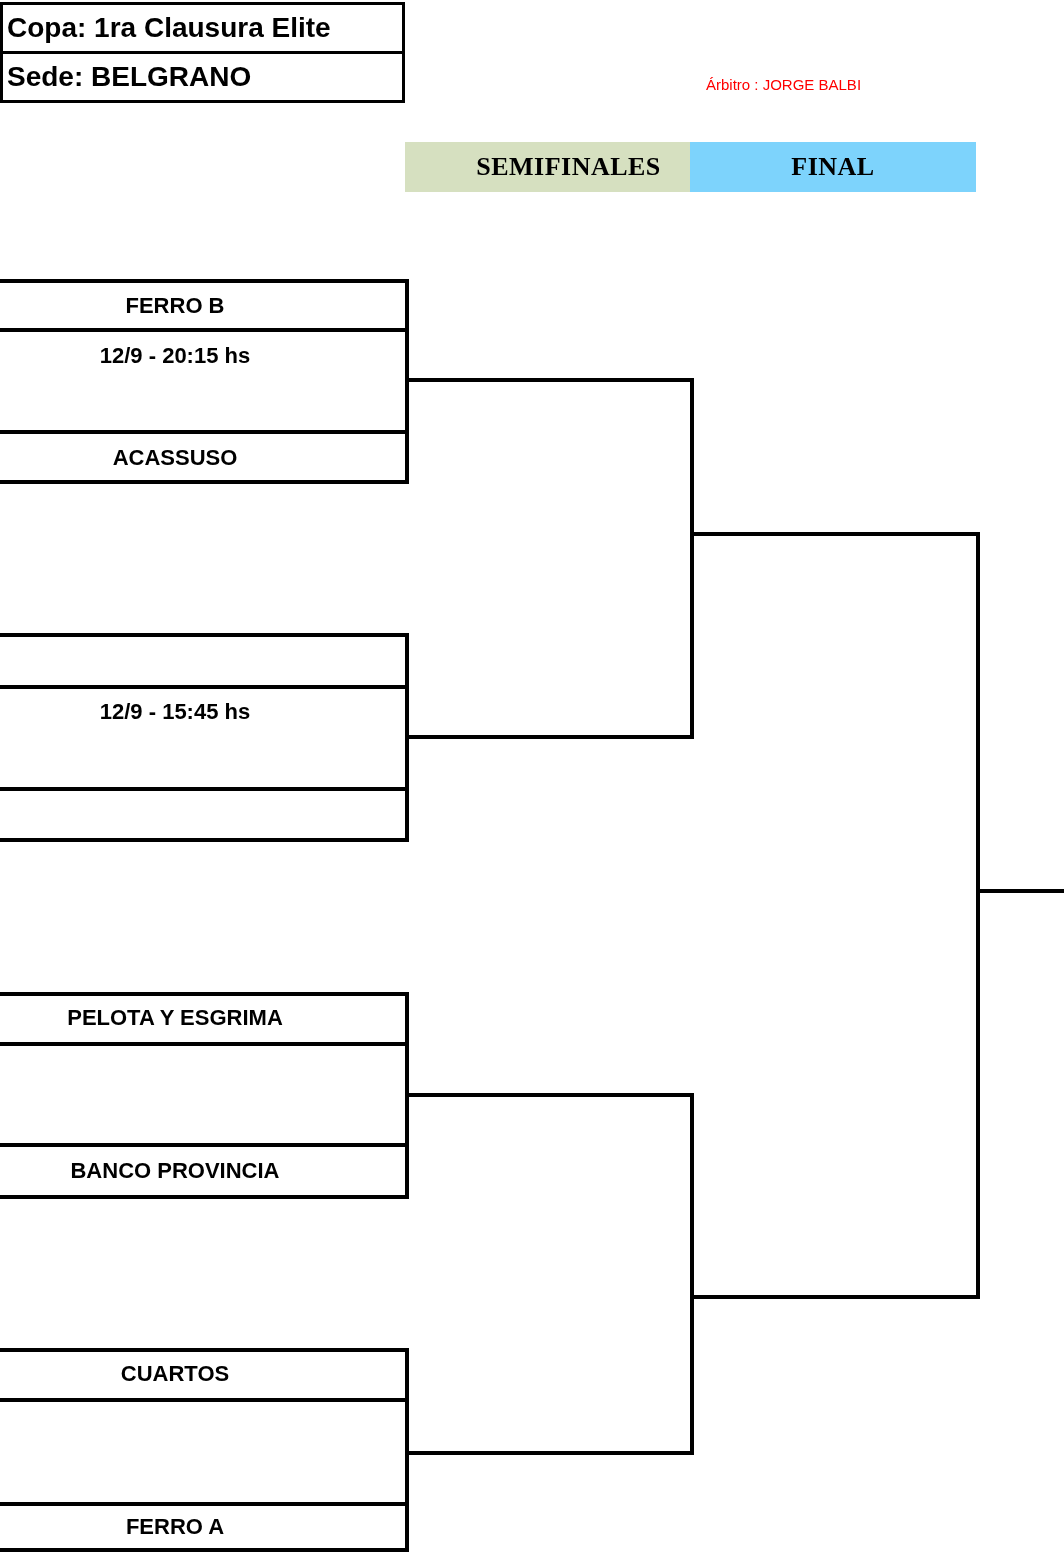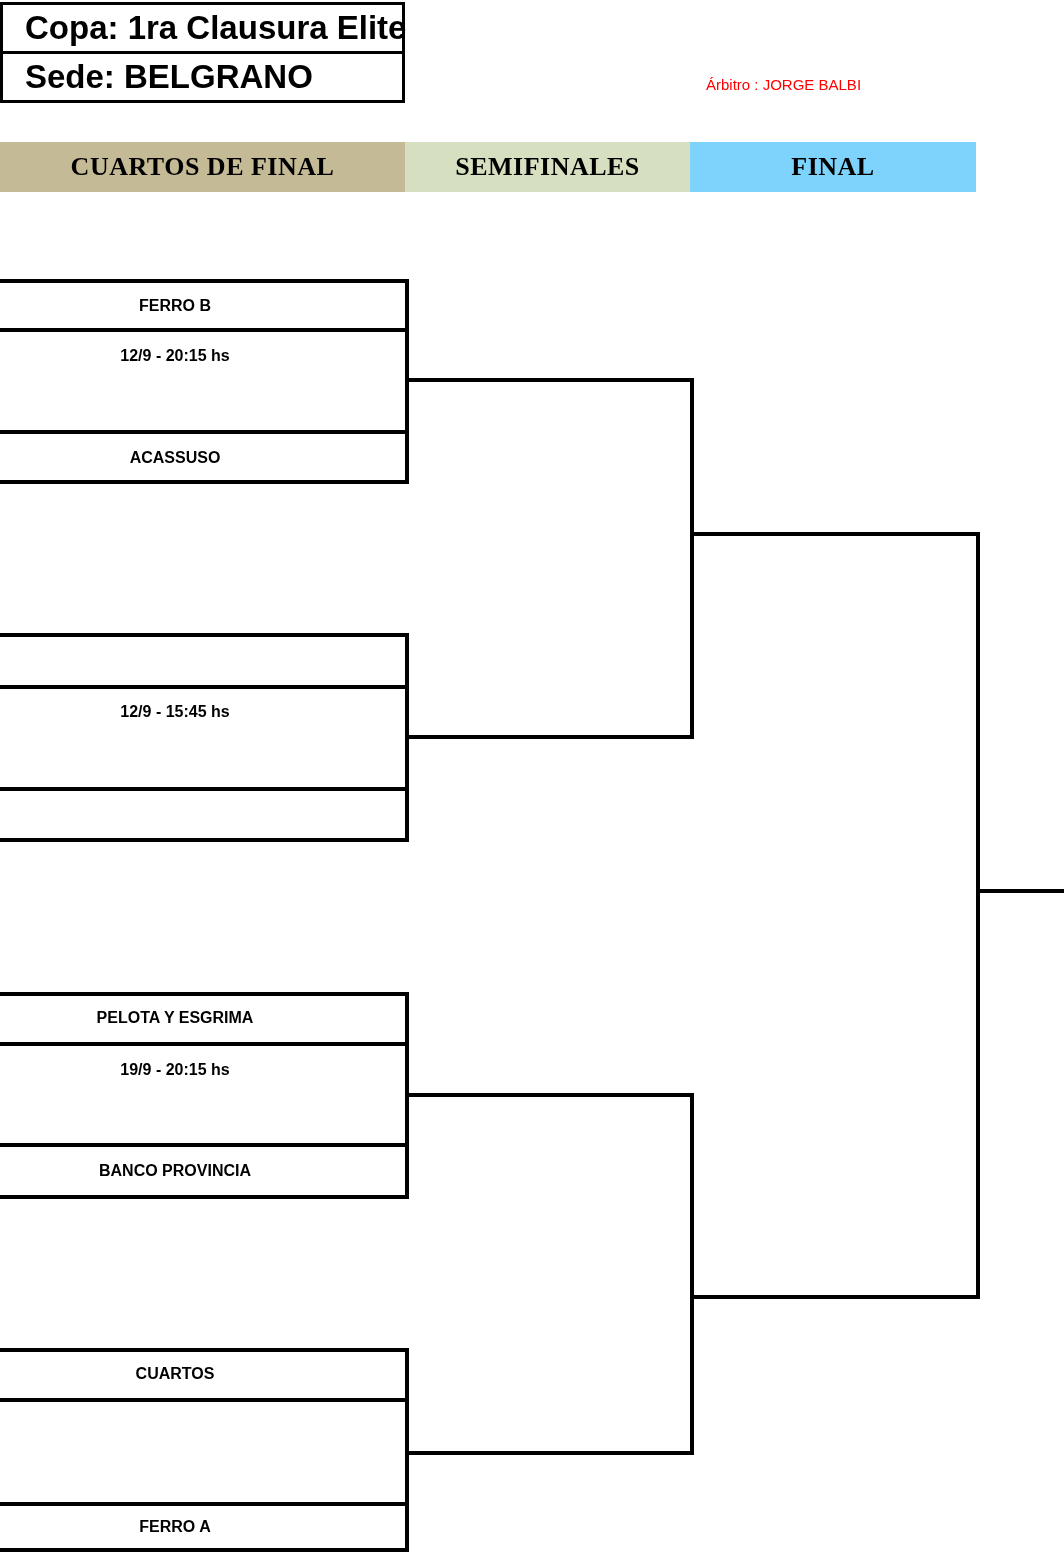--- a/index.html
+++ b/index.html
@@ -10,22 +10,22 @@
     font-family:"Liberation Sans", sans-serif;
     overflow:hidden;
   }
   
   .info-box{
     position:absolute;left:0;top:2px;width:399px;
     border:3px solid #000;
   }
   .info-row{
     height:46px;display:flex;align-items:center;
-    padding-left:22px;
-    font-weight:bold;font-size:33px;color:#000;
+    padding-left:4px;
+    font-weight:bold;font-size:28px;color:#000;
     white-space:nowrap;
   }
   .info-row.first{border-bottom:3px solid #000;}
   
   .arbitro{
     position:absolute;left:706px;top:72px;
     font-size:15px;line-height:26px;font-weight:normal;
     white-space:nowrap;
   }
   
@@ -37,38 +37,37 @@
     letter-spacing:0.5px;white-space:nowrap;
   }
   
   .hline,.vline{position:absolute;background:#000;}
   .hline{height:4px;}
   .vline{width:4px;}
   
   .slot{
     position:absolute;left:0;width:350px;
     display:flex;align-items:center;justify-content:center;
-    font-weight:bold;font-size:16px;color:#000;
+    font-weight:bold;font-size:22px;color:#000;
     white-space:nowrap;
   }
 </style>
 </head>
 <body>
 
 <div id="sheet">
 
   <div class="info-box">
     <div class="info-row first">Copa: 1ra Clausura Elite</div>
     <div class="info-row">Sede: BELGRANO</div>
   </div>
 
   <div class="arbitro" style="color: rgb(255, 0, 0);">Árbitro : JORGE BALBI</div>
 
-  <div class="band" style="left: 0px; width: 405px; background: rgb(196, 186, 150);">CUARTOS DE FINAL</div>
-  <div class="band" style="left: 405px; width: 285px; background: rgb(214, 224, 192);">SEMIFINALES</div>
+  <div class="band" style="left: 405px; width: 285px; background: rgb(214, 224, 192); padding-left: 21px;">SEMIFINALES</div>
   <div class="band" style="left: 690px; width: 286px; background: #7dd3fc;">FINAL</div>
 
   <div class="slot" style="top:281px;height:49px">FERRO B</div>
   <div class="slot" style="top:332px;height:48px">12/9 - 20:15 hs</div>
   <div class="slot" style="top:434px;height:48px">ACASSUSO</div>
   <div class="hline" style="left:0;top:279px;width:405px"></div>
   <div class="hline" style="left:0;top:328px;width:405px"></div>
   <div class="hline" style="left:0;top:430px;width:405px"></div>
   <div class="hline" style="left:0;top:480px;width:405px"></div>
   <div class="vline" style="left:405px;top:279px;height:205px"></div>
@@ -76,21 +75,20 @@
 
   <div class="slot" style="top:689px;height:46px">12/9 - 15:45 hs</div>
   <div class="hline" style="left:0;top:633px;width:405px"></div>
   <div class="hline" style="left:0;top:685px;width:405px"></div>
   <div class="hline" style="left:0;top:787px;width:405px"></div>
   <div class="hline" style="left:0;top:838px;width:405px"></div>
   <div class="vline" style="left:405px;top:633px;height:209px"></div>
   <div class="hline" style="left:405px;top:735px;width:285px"></div>
 
   <div class="slot" style="top:994px;height:48px">PELOTA Y ESGRIMA</div>
-  <div class="slot" style="top:1046px;height:47px">19/9 - 20:15 hs</div>
   <div class="slot" style="top:1147px;height:48px">BANCO PROVINCIA</div>
   <div class="hline" style="left:0;top:992px;width:405px"></div>
   <div class="hline" style="left:0;top:1042px;width:405px"></div>
   <div class="hline" style="left:0;top:1143px;width:405px"></div>
   <div class="hline" style="left:0;top:1195px;width:405px"></div>
   <div class="vline" style="left:405px;top:992px;height:207px"></div>
   <div class="hline" style="left:405px;top:1093px;width:285px"></div>
 
   <div class="slot" style="top:1350px;height:48px">CUARTOS</div>
   <div class="slot" style="top:1506px;height:42px">FERRO A</div>

